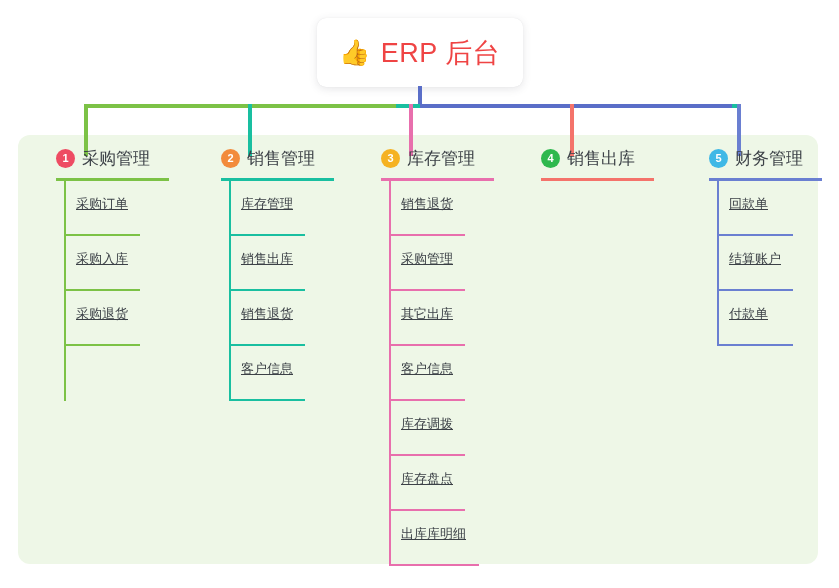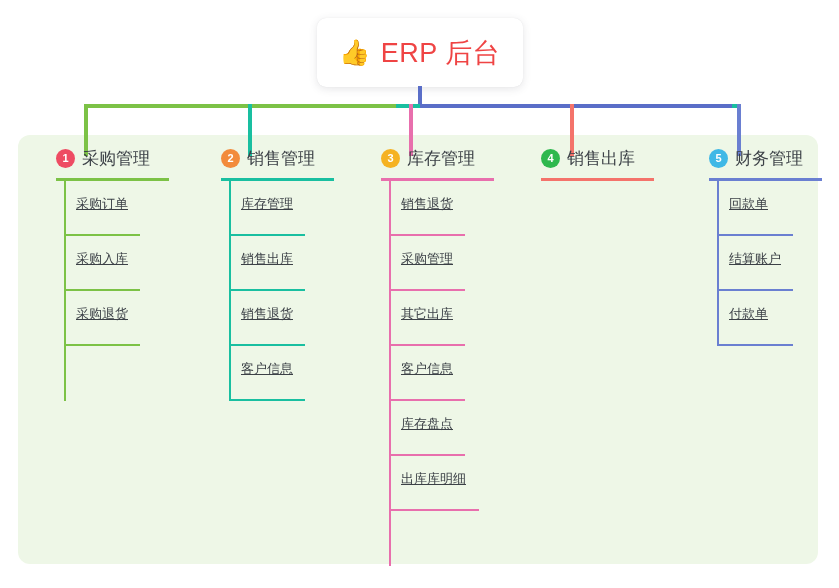--- a/index.html
+++ b/index.html
@@ -166,20 +166,24 @@
           </div>
           <div class="leaf">
             <span class="leaf-text">其它出库</span>
             <div class="leaf-rule" style="width: 76px; background: rgb(232, 111, 173);"></div>
           </div>
           <div class="leaf">
             <span class="leaf-text">客户信息</span>
             <div class="leaf-rule" style="width: 76px; background: rgb(232, 111, 173);"></div>
           </div>
           <div class="leaf">
+            <span class="leaf-text">库存调拨</span>
+            <div class="leaf-rule" style="width: 76px; background: rgb(232, 111, 173);"></div>
+          </div>
+          <div class="leaf">
             <span class="leaf-text">库存盘点</span>
             <div class="leaf-rule" style="width: 76px; background: rgb(232, 111, 173);"></div>
           </div>
           <div class="leaf">
             <span class="leaf-text">出库库明细</span>
             <div class="leaf-rule" style="width: 90px; background: rgb(232, 111, 173);"></div>
           </div>
         </div>
       </div>
       <div class="col" style="left: 521px;">

